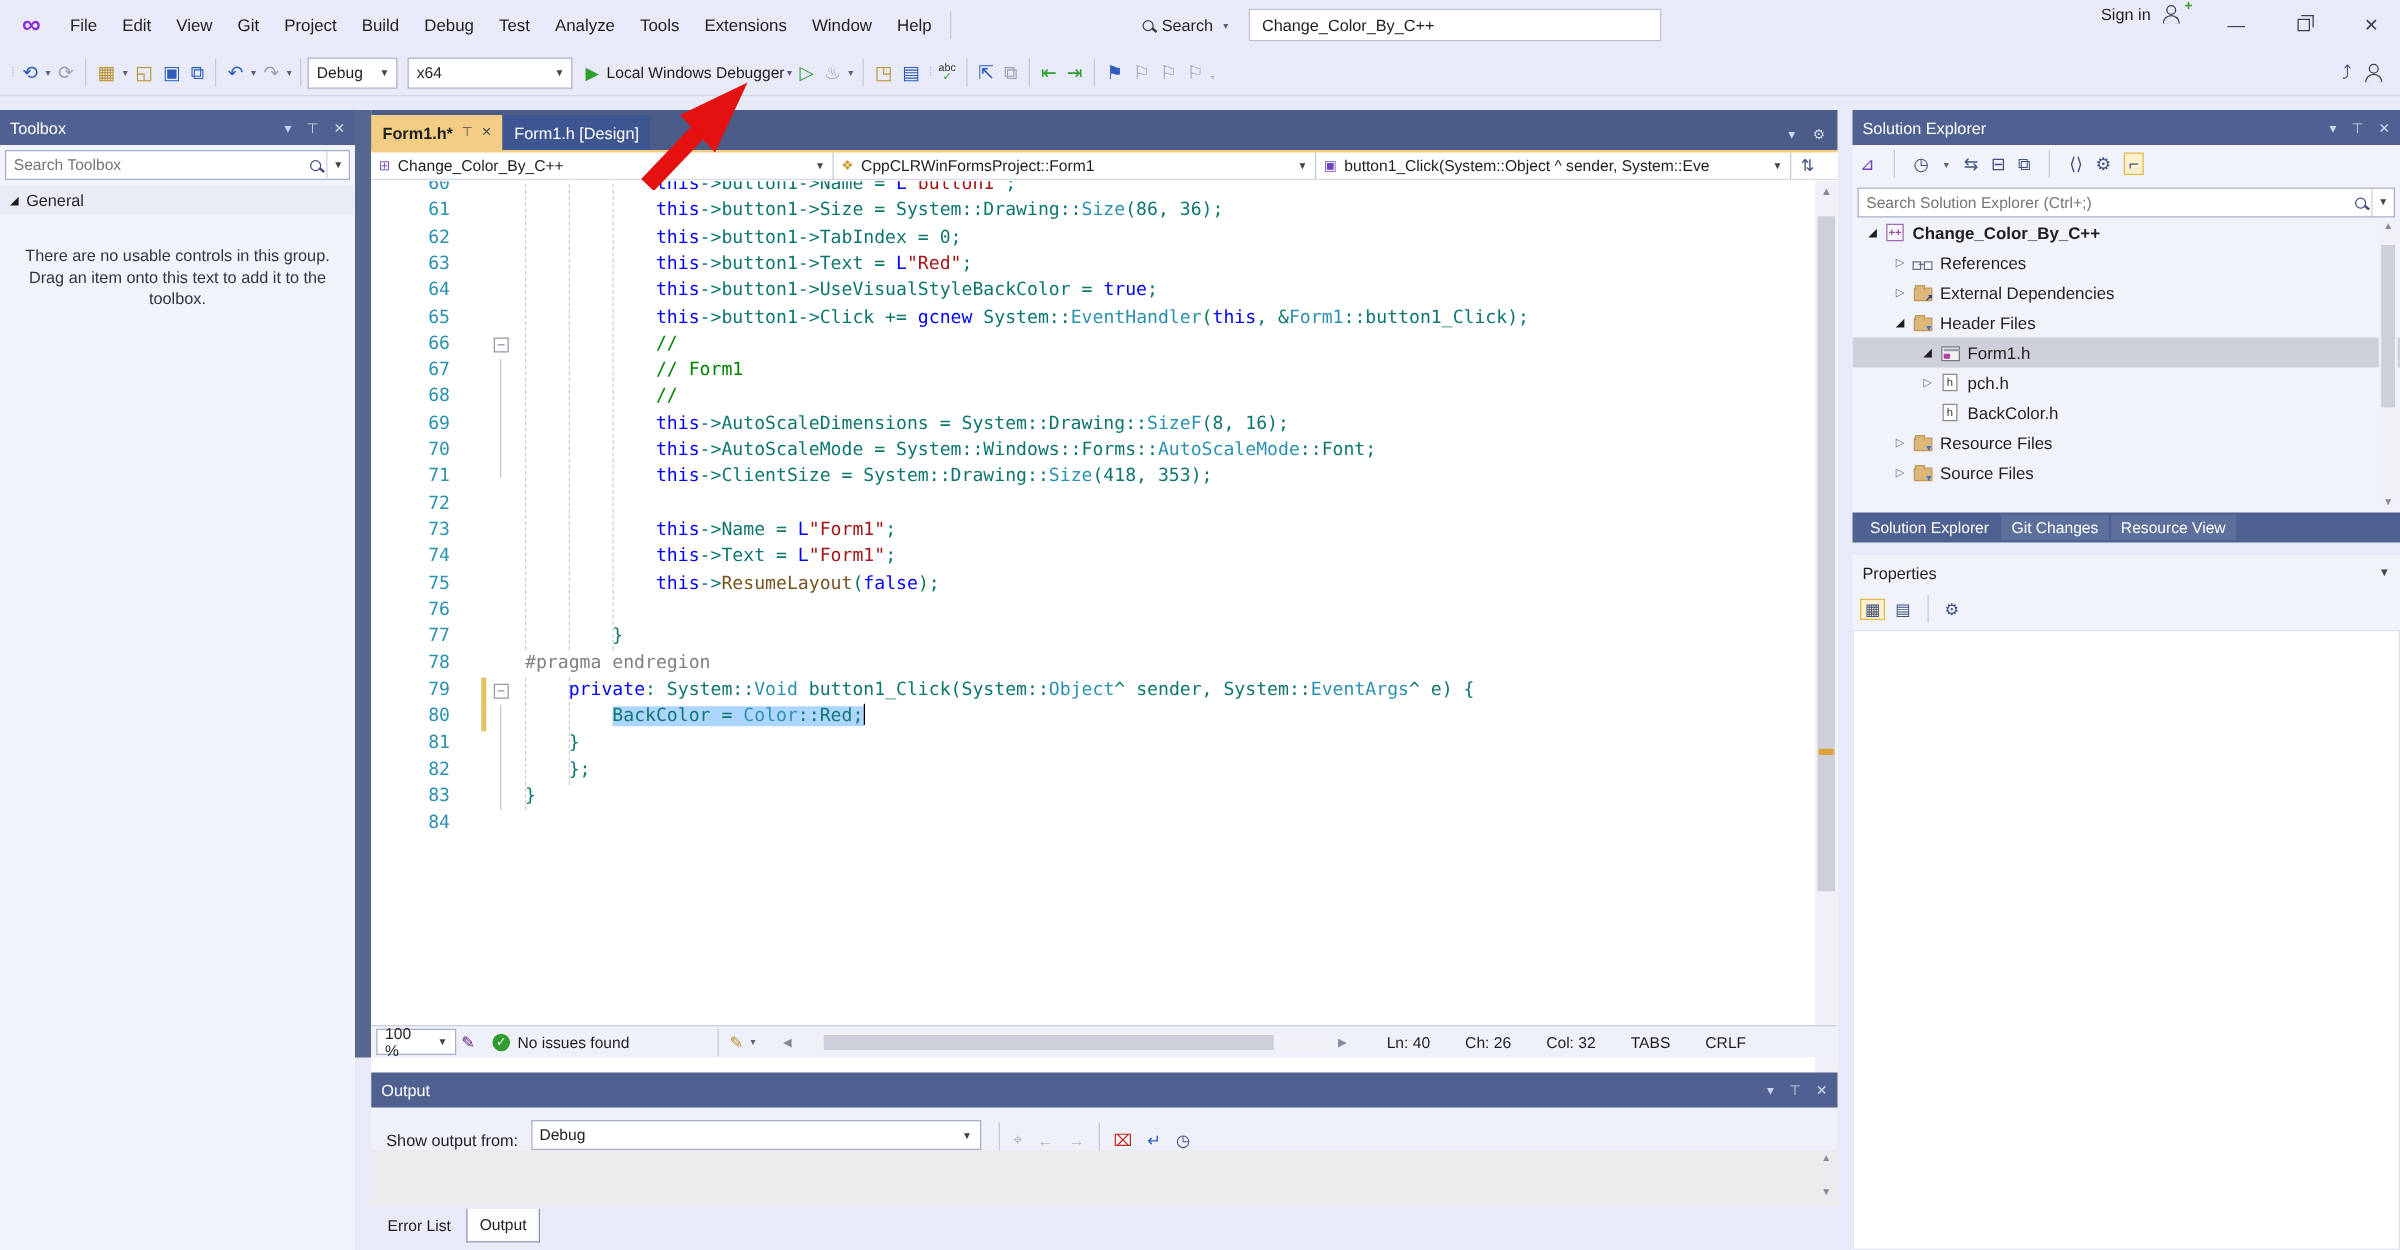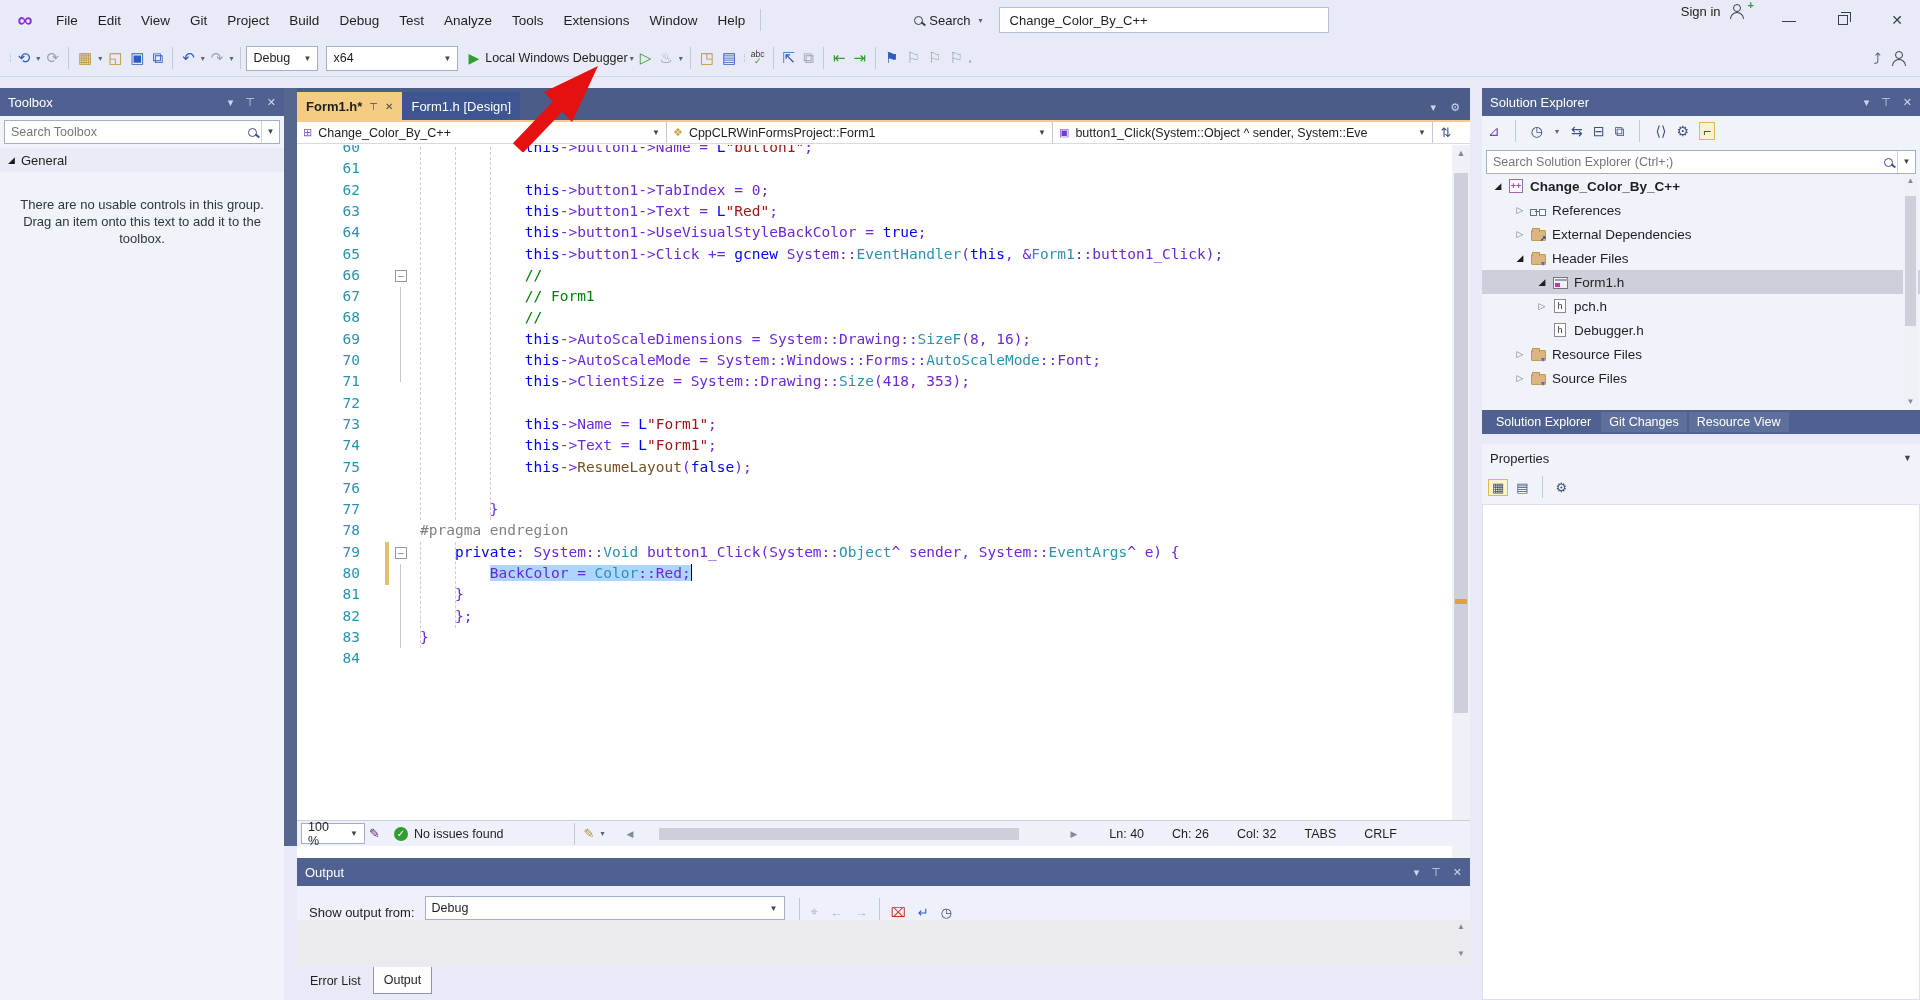--- a/index.html
+++ b/index.html
@@ -100,21 +100,21 @@
 
   
   #code-area { position:absolute; left:0; top:57px; width:100%; height:737px; overflow:hidden;
     background:#fff; font-family:"DejaVu Sans Mono", monospace; }
   .crow { position:absolute; left:0; right:18px; height:22px; }
   .lnum { position:absolute; left:0; width:63px; text-align:right; color:#2b91af;
     font-size:14.5px; line-height:21.3px; }
   .ctext { position:absolute; left:123px; font-size:14.5px; line-height:21.3px; white-space:pre; }
   .tk-k { color:#0000ff; } .tk-t { color:#2b91af; } .tk-s { color:#a31515; }
   .tk-c { color:#008000; } .tk-p { color:#808080; } .tk-m { color:#74531f; }
-  .tk-d { color:#6d28d9; }
+  .tk-d { color:#0f766e; }
   .selbg { background:#add6ff; }
   .caret { display:inline-block; width:1.5px; height:17px; background:#000;
     vertical-align:-3px; }
   .changebar { position:absolute; left:88px; width:4px; top:0; height:22px; background:#e5c365; }
   .foldbox { position:absolute; left:98px; top:5px; width:12px; height:12px;
     border:1px solid #9198a8; background:#fff; color:#555; font-size:9px; line-height:10px;
     text-align:center; }
   .iguide { position:absolute; width:0; border-left:1px dashed #cdcdcd; }
   .fline { position:absolute; left:103px; width:0; border-left:1px solid #c8c8c8; }
   
@@ -375,20 +375,21 @@
     <div class="iguide" style="left:158px; top:397px; height:86px;"></div>
     <div class="fline" style="top:142px; height:95px;"></div>
     <div class="fline" style="top:419px; height:84px;"></div>
     <div id="code-lines">
         <div class="crow" style="top: -8px;">
           <div class="lnum">60</div>
           <div class="ctext"><span>&nbsp;&nbsp;&nbsp;&nbsp;&nbsp;&nbsp;&nbsp;&nbsp;&nbsp;&nbsp;&nbsp;&nbsp;</span><span class="tk-k">this</span><span class="tk-d">-&gt;button1-&gt;Name = </span><span class="tk-k">L</span><span class="tk-s">"button1"</span><span class="tk-d">;</span></div>
         </div>
         <div class="crow" style="top: 13.3px;">
           <div class="lnum">61</div>
+          <div class="ctext"><span>&nbsp;&nbsp;&nbsp;&nbsp;&nbsp;&nbsp;&nbsp;&nbsp;&nbsp;&nbsp;&nbsp;&nbsp;</span><span class="tk-k">this</span><span class="tk-d">-&gt;button1-&gt;Size = System::Drawing::</span><span class="tk-t">Size</span><span class="tk-d">(86, 36);</span></div>
         </div>
         <div class="crow" style="top: 34.6px;">
           <div class="lnum">62</div>
           <div class="ctext"><span>&nbsp;&nbsp;&nbsp;&nbsp;&nbsp;&nbsp;&nbsp;&nbsp;&nbsp;&nbsp;&nbsp;&nbsp;</span><span class="tk-k">this</span><span class="tk-d">-&gt;button1-&gt;TabIndex = 0;</span></div>
         </div>
         <div class="crow" style="top: 55.9px;">
           <div class="lnum">63</div>
           <div class="ctext"><span>&nbsp;&nbsp;&nbsp;&nbsp;&nbsp;&nbsp;&nbsp;&nbsp;&nbsp;&nbsp;&nbsp;&nbsp;</span><span class="tk-k">this</span><span class="tk-d">-&gt;button1-&gt;Text = </span><span class="tk-k">L</span><span class="tk-s">"Red"</span><span class="tk-d">;</span></div>
         </div>
         <div class="crow" style="top: 77.2px;">
@@ -616,21 +617,21 @@
         <span class="tico2">
           <span class="ic ic-doc">h</span>
         </span>
         <span class="tlabel">pch.h</span>
       </div>
       <div class="trow" style="padding-left: 52px;">
         <span class="texp exp-closed"></span>
         <span class="tico2">
           <span class="ic ic-doc">h</span>
         </span>
-        <span class="tlabel">Debugger.h</span>
+        <span class="tlabel">BackColor.h</span>
       </div>
       <div class="trow" style="padding-left: 30px;">
         <span class="texp exp-closed">▷</span>
         <span class="tico2">
           <span class="ic ic-folder ic-funnel"></span>
         </span>
         <span class="tlabel">Resource Files</span>
       </div>
       <div class="trow" style="padding-left: 30px;">
         <span class="texp exp-closed">▷</span>

